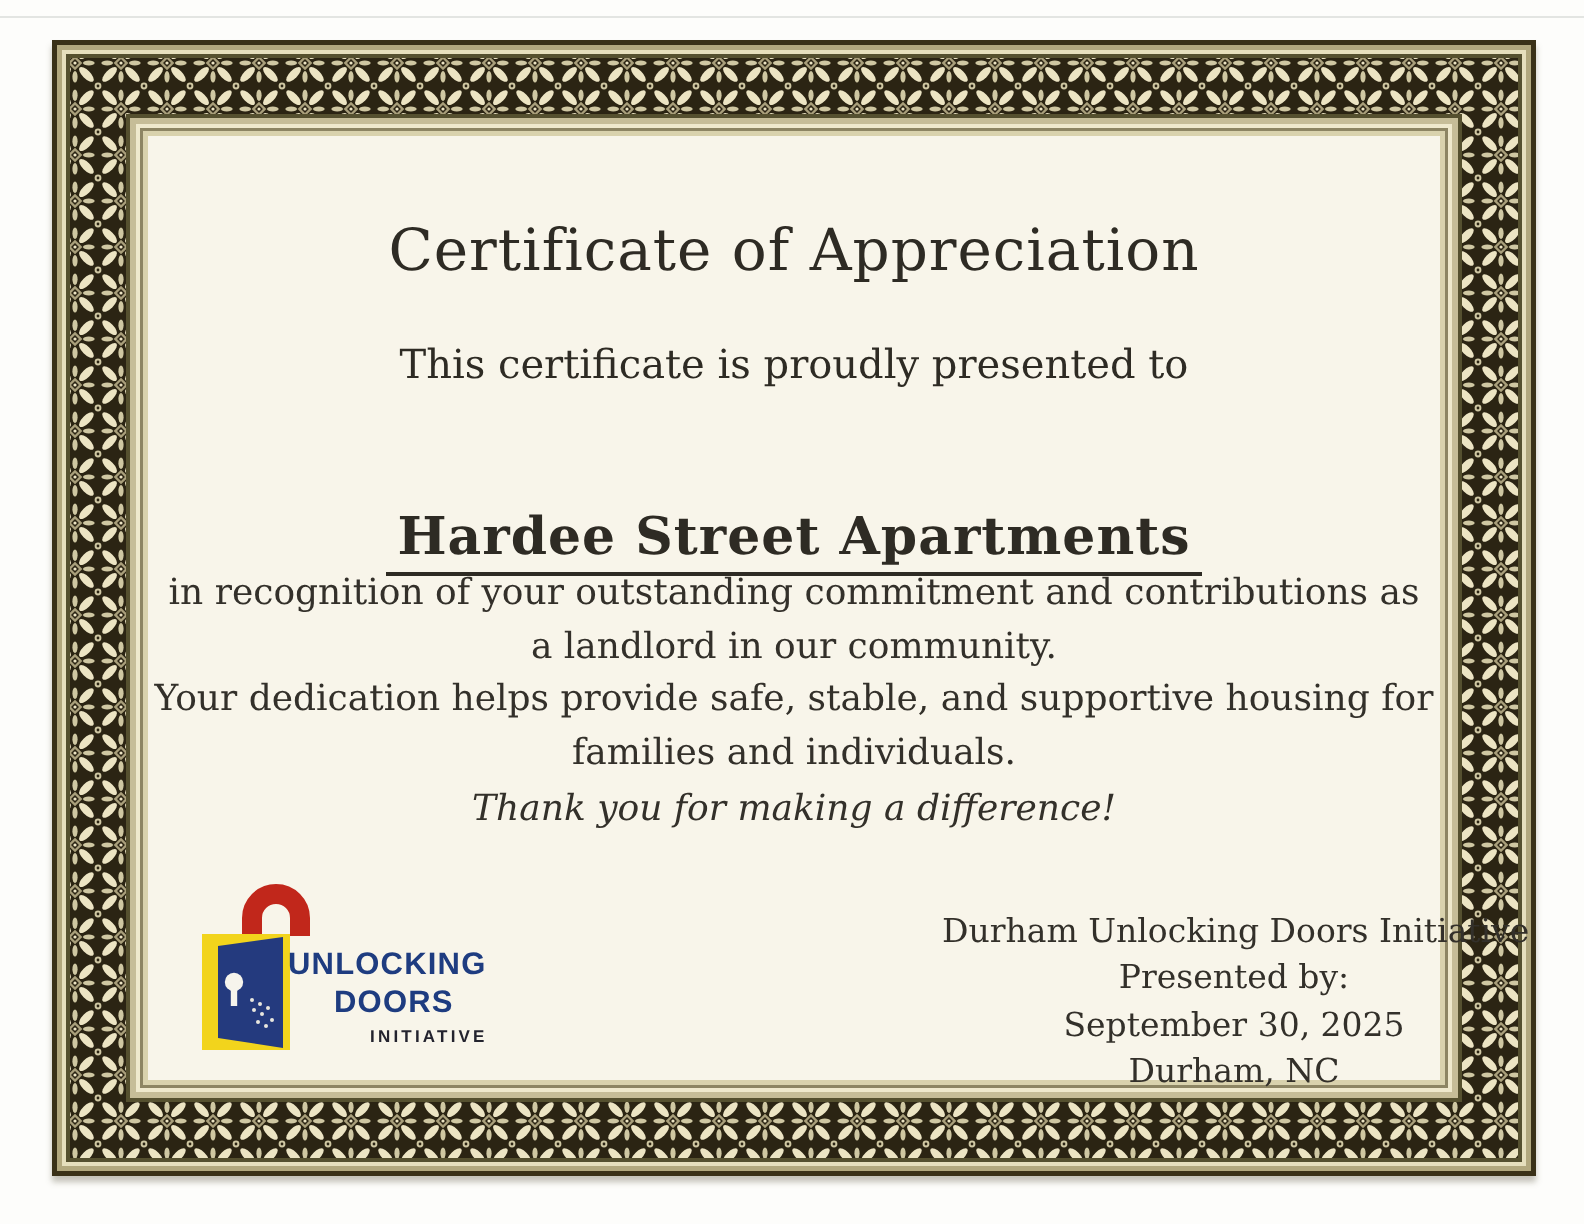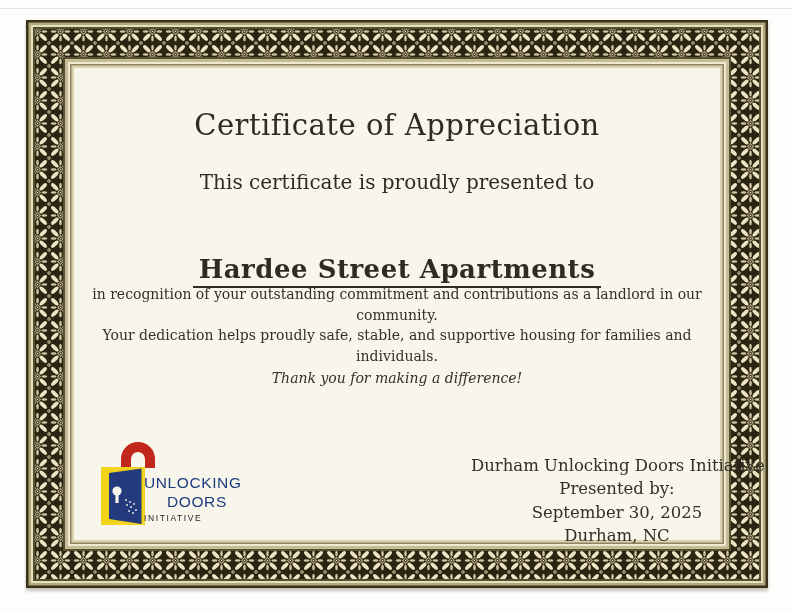--- a/index.html
+++ b/index.html
@@ -31,36 +31,36 @@
   }
   .recipient-row{
     position:absolute;top:208px;left:0;width:100%;text-align:center;margin-top:26px;
   }
   .recipient{
     display:inline-block;font-size:26px;font-weight:700;letter-spacing:.5px;
     border-bottom:2.5px solid #2e2b24;padding:0 6px 2px 6px;
   }
   .body-text{
     position:absolute;top:264px;left:51px;width:640px;
-    text-align:center;font-size:14px;line-height:1.48;color:#33302a;
+    text-align:center;font-size:18px;line-height:1.48;color:#33302a;
   }
   .closing{font-style:italic;margin-top:1px;}
   .logo{
     position:absolute;left:70px;top:420px;width:180px;height:95px;
   }
   .logo-art{position:absolute;left:0;top:0;}
   .logo-text{
     position:absolute;left:48px;top:35px;width:130px;
-    font-family:"Liberation Sans", sans-serif;font-weight:normal;color:#1e3c80;
+    font-family:"Liberation Sans", sans-serif;font-weight:bold;color:#1e3c80;
     line-height:1;
   }
   .logo-line1,.logo-line2{font-size:15.5px;letter-spacing:.6px;display:block;}
   .logo-line2{margin-top:3.5px;margin-left:23px;}
   .logo-line3{
-    display:block;font-size:8.5px;letter-spacing:1.6px;color:#23232e;margin-top:4px;
+    display:block;font-size:8.5px;letter-spacing:1.6px;color:#23232e;margin-top:4px;margin-left:41px;
   }
   .presented{
     position:absolute;left:445px;top:434px;width:292px;
     text-align:center;font-size:16.5px;line-height:1.42;color:#33302a;
   }
   .presented div{white-space:nowrap;}
 </style>
 </head>
 <body>
 
@@ -119,21 +119,21 @@
     <div class="title">Certificate of Appreciation</div>
 
     <div class="subtitle">This certificate is proudly presented to</div>
 
     <div class="recipient-row">
       <span class="recipient">Hardee Street Apartments</span>
     </div>
 
     <div class="body-text">
       <div>in recognition of your outstanding commitment and contributions as a landlord in our community.</div>
-      <div>Your dedication helps proudly safe, stable, and supportive housing for families and individuals.</div>
+      <div>Your dedication helps provide safe, stable, and supportive housing for families and individuals.</div>
       <div class="closing">Thank you for making a difference!</div>
     </div>
 
     <div class="logo">
       <svg class="logo-art" width="72" height="95" viewBox="0 0 72 95" aria-hidden="true">
 
         <path d="M30 30 V19 A12 12 0 0 1 54 19 V28" fill="none" stroke="#c1271b" stroke-width="10"></path>
 
         <rect x="5" y="27" width="44" height="58" fill="#f2d41c"></rect>
 

